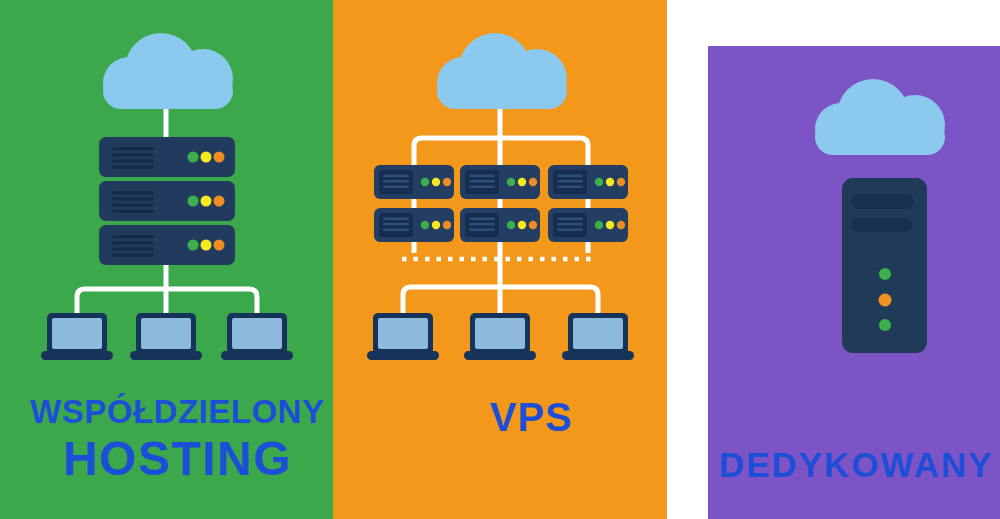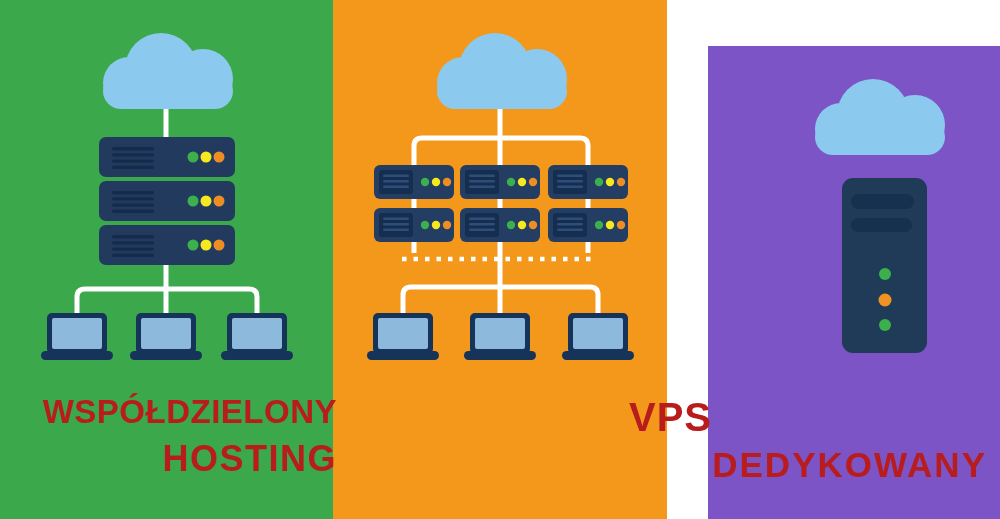--- a/index.html
+++ b/index.html
@@ -3,24 +3,24 @@
 <meta charset="utf-8">
 <style>
   html,body{margin:0;padding:0;background:#ffffff;}
   .canvas{position:relative;width:1000px;height:519px;overflow:hidden;display:flex;
           font-family:"Liberation Sans",sans-serif;}
   .panel{position:relative;height:519px;}
   .panel > svg{display:block;position:absolute;left:0;top:0;z-index:1;}
   .panel-shared{width:333px;}
   .panel-vps{width:375px;}
   .panel-dedicated{width:275px;margin-top:46px;}
-  .label{position:absolute;left:4px;width:100%;text-align:right;color:#b91c1c;
+  .label{position:absolute;left:11px;width:100%;text-align:center;color:#1d4ed8;
          font-weight:700;z-index:2;white-space:nowrap;}
   .label-shared-1{top:392px;font-size:33px;line-height:40px;letter-spacing:0.5px;}
-  .label-shared-2{top:437px;font-size:36px;line-height:44px;letter-spacing:1.5px;}
+  .label-shared-2{top:437px;font-size:48px;line-height:44px;letter-spacing:1.5px;}
   .label-vps{top:395px;font-size:40px;line-height:44px;letter-spacing:1px;}
   .label-dedicated{top:399px;font-size:35px;line-height:40px;letter-spacing:2px;}
   .defs-svg{position:absolute;width:0;height:0;overflow:hidden;}
   .line{stroke:#ffffff;stroke-width:5;fill:none;}
   .dash{stroke:#ffffff;stroke-width:4.5;fill:none;stroke-dasharray:4.5 7;}
 </style>
 </head>
 <body>
 
 <svg class="defs-svg" aria-hidden="true">

